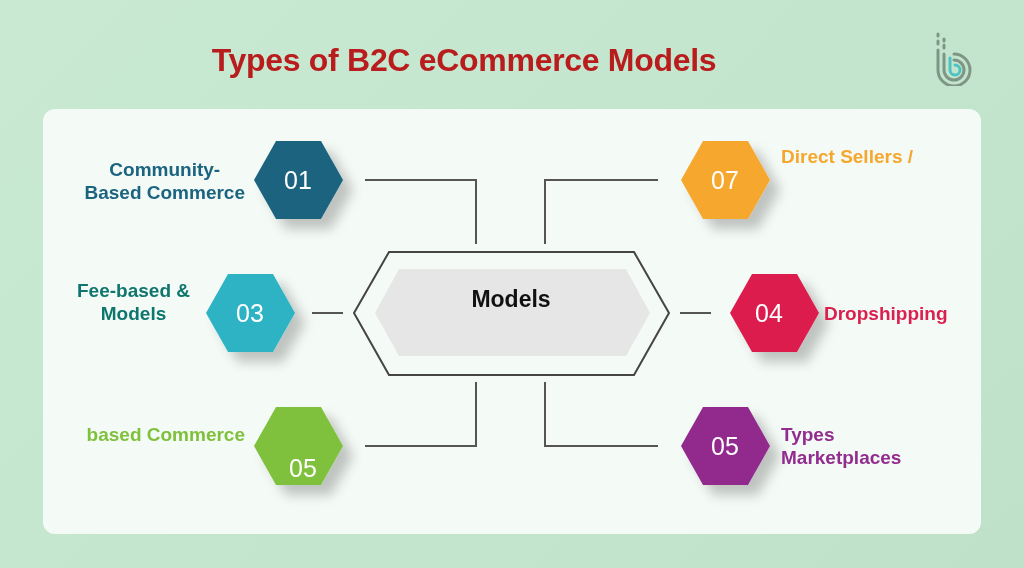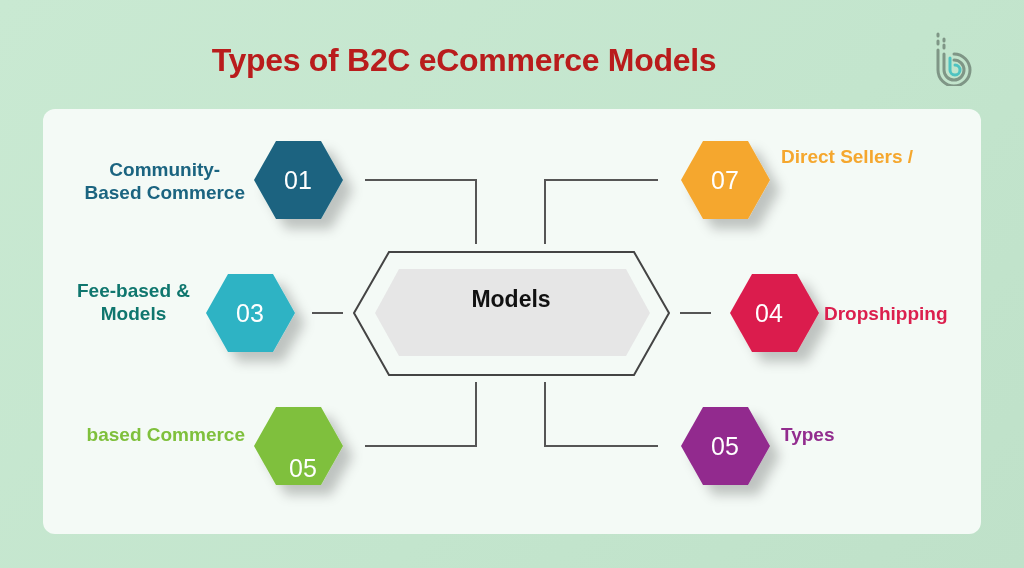--- a/index.html
+++ b/index.html
@@ -104,13 +104,14 @@
   <div>Models</div>
 </div>
 <div class="label right" style="left:824px;top:302px;color:#db1f4e;">
   <div>Dropshipping</div>
 </div>
 <div class="label left" style="right:779px;top:423px;color:#7fc03c;">
   <div>based Commerce</div>
 </div>
 <div class="label right" style="left:781px;top:423px;color:#922c8e;">
   <div>Types</div>
+  <div>Marketplaces</div>
 </div>
 
 </body></html>

